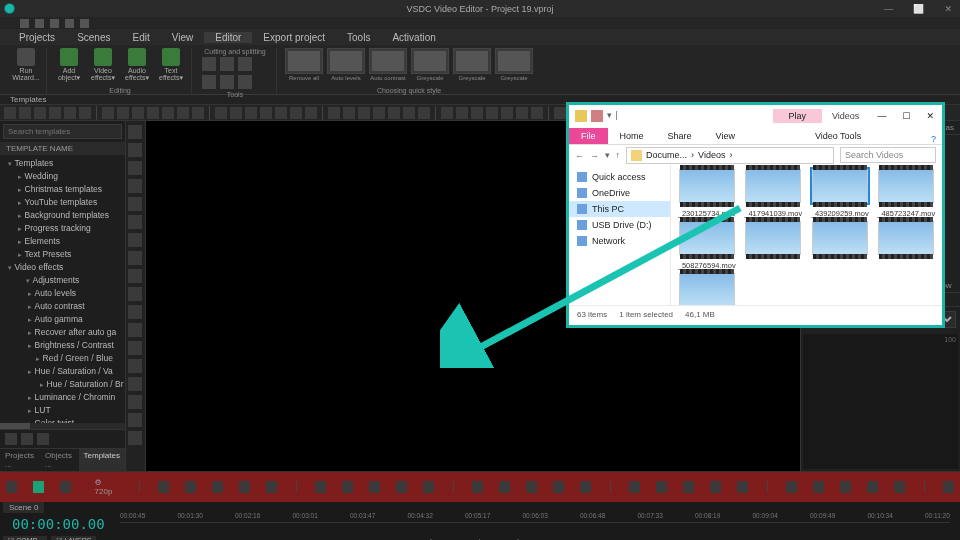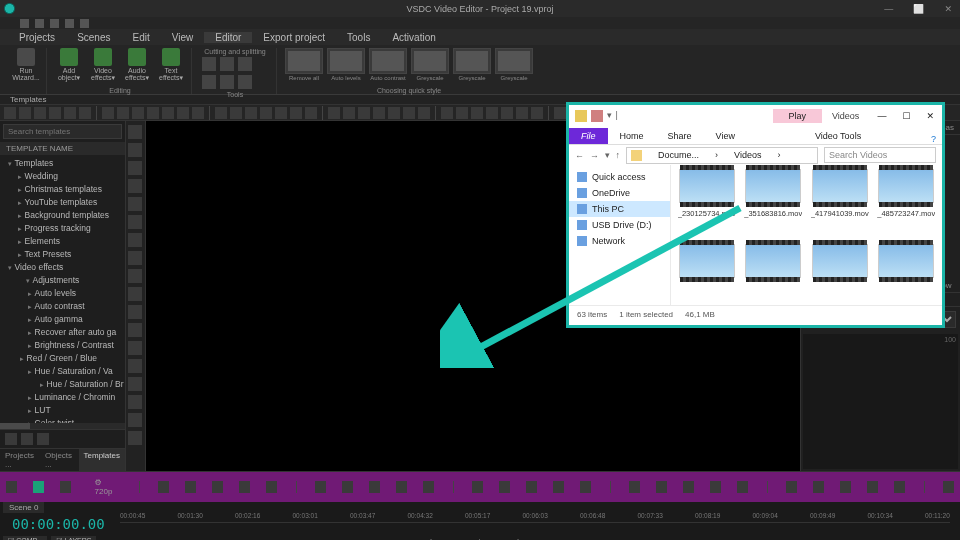--- a/index.html
+++ b/index.html
@@ -71,21 +71,21 @@
 .panel-r { width: 160px; background: #202020; border-left: 1px solid #333; display: flex; flex-direction: column; font-size: 8px; }
 .panel-r .ptab { display: flex; border-bottom: 1px solid #333; }
 .panel-r .ptab span { padding: 2px 6px; color: #888; }
 .panel-r .ptab span.on { background: #2a2a2a; color: #ccc; }
 .panel-r .sel { margin: 4px; }
 .panel-r .sel select { width: 100%; background: #2a2a2a; border: 1px solid #3a3a3a; color: #aaa; font-size: 8px; padding: 2px; }
 .panel-r .scopes { flex: 1; background: #181818; margin: 2px; position: relative; }
 .panel-r .scopes .lbl100 { position:absolute; right:2px; top:2px; font-size:7px; color:#666; }
 
 
-.playbar { height: 18px; background: #701a75; border-top: 1px solid #333; display: flex; align-items: center; padding: 15px 6px; gap: 16px; }
+.playbar { height: 18px; background: #7f1d1d; border-top: 1px solid #333; display: flex; align-items: center; padding: 15px 6px; gap: 16px; }
 .playbar .pb { width: 14px; height: 12px; background: #3a3a3a; cursor: pointer; }
 .playbar .pb.play { background: #1aa178; }
 .playbar .res { font-size: 8px; color: #999; padding: 0 4px; margin-left: 4px; }
 .playbar .sep2 { width: 1px; height: 12px; background: #444; margin: 0 3px; }
 
 
 .timeline { height: 56px; background: #1a1a1a; position: relative; }
 .timeline .scenetab { position:absolute; left:3px; top:0; background:#2a2a2a; padding:1px 6px; font-size:8px; color:#aaa; }
 .timeline .tc { position: absolute; left: 12px; top: 14px; font-size: 14px; color: #1bb5a8; font-family: monospace; }
 .timeline .ruler { position: absolute; left: 120px; right: 10px; top: 10px; height: 11px; border-bottom: 1px solid #333; font-size: 6.5px; color: #777; display: flex; justify-content: space-between; }
@@ -97,27 +97,27 @@
 .explorer { position: absolute; left: 567px; top: 103px; width: 377px; height: 224px; background: #fff; border: 2px solid #1bb5a8; box-shadow: 0 0 0 1px #1bb5a8; font-size: 9px; color: #222; }
 .explorer .etitle { height: 22px; background: #fff; display: flex; align-items: center; }
 .explorer .etitle .qat { display: flex; gap: 4px; padding: 0 6px; }
 .explorer .etitle .qat .qi { width: 12px; height: 12px; background: #e8c85a; }
 .explorer .etitle .vtab { background: #f8c8d8; padding: 2px 16px; font-size: 9px; }
 .explorer .etitle .tname { padding: 0 10px; color: #444; }
 .explorer .etitle .esys { margin-left: auto; display: flex; }
 .explorer .etitle .esys span { padding: 2px 8px; cursor: pointer; }
 .explorer .etabs { height: 18px; display: flex; align-items: flex-end; border-bottom: 1px solid #ddd; }
 .explorer .etabs .et { padding: 3px 12px; font-size: 9px; }
-.explorer .etabs .et.file { background: #6d28d9; color: #fff; font-style: italic; }
+.explorer .etabs .et.file { background: #ec4899; color: #fff; }
 .explorer .etabs .vt { margin-left: 60px; padding: 3px 8px; }
 .explorer .enav { height: 20px; display: flex; align-items: center; padding: 2px 6px; gap: 6px; }
 .explorer .enav .ar { color: #666; cursor: pointer; }
-.explorer .enav .addr { flex: 1; border: 1px solid #ccc; padding: 2px 4px; display: flex; align-items: center; gap: 16px; }
+.explorer .enav .addr { flex: 1; border: 1px solid #ccc; padding: 2px 4px; display: flex; align-items: center; gap: 4px; }
 .explorer .enav .addr .fi { width: 11px; height: 11px; background: #f3d27a; }
-.explorer .enav .sbox { width: 112px; border: 1px solid #ccc; padding: 2px 4px; color: #888; }
+.explorer .enav .sbox { width: 96px; border: 1px solid #ccc; padding: 2px 4px; color: #888; }
 .explorer .ebody { display: flex; height: 140px; }
 .explorer .enavpane { width: 102px; border-right: 1px solid #eaeaea; padding: 4px 0; }
 .explorer .enavpane .np { display: flex; align-items: center; gap: 5px; padding: 3px 8px; font-size: 9px; cursor: pointer; }
 .explorer .enavpane .np.sel { background: #cde8ff; }
 .explorer .enavpane .np .npi { width: 10px; height: 10px; background: #6aa0e0; }
 .explorer .egrid { flex: 1; padding: 4px; display: grid; grid-template-columns: repeat(4, 1fr); gap: 3px; overflow: hidden; }
 .explorer .fitem { display: flex; flex-direction: column; align-items: center; cursor: pointer; }
 .explorer .fitem .th { width: 56px; height: 34px; background: linear-gradient(#87bce8,#bcdff5); border: 1px solid #ccc; position: relative; }
 .explorer .fitem .th::before, .explorer .fitem .th::after { content:""; position:absolute; left:0; right:0; height:5px; background: repeating-linear-gradient(90deg,#222 0 3px,#444 3px 6px); }
 .explorer .fitem .th::before { top: -5px; }
@@ -305,21 +305,21 @@
         <div class="node child" style="padding-left: 18px;">Progress tracking</div>
         <div class="node child" style="padding-left: 18px;">Elements</div>
         <div class="node child" style="padding-left: 18px;">Text Presets</div>
         <div class="node open" style="padding-left: 8px;">Video effects</div>
         <div class="node open child" style="padding-left: 18px; margin-left: 8px;">Adjustments</div>
         <div class="node child" style="padding-left: 28px;">Auto levels</div>
         <div class="node child" style="padding-left: 28px;">Auto contrast</div>
         <div class="node child" style="padding-left: 28px;">Auto gamma</div>
         <div class="node child" style="padding-left: 28px;">Recover after auto ga</div>
         <div class="node child" style="padding-left: 28px;">Brightness / Contrast</div>
-        <div class="node child" style="padding-left: 20px;">Red / Green / Blue</div>
+        <div class="node child" style="padding-left: 36px;">Red / Green / Blue</div>
         <div class="node child" style="padding-left: 28px;">Hue / Saturation / Va</div>
         <div class="node child" style="padding-left: 40px;">Hue / Saturation / Br</div>
         <div class="node child" style="padding-left: 28px;">Luminance / Chromin</div>
         <div class="node child" style="padding-left: 28px;">LUT</div>
         <div class="node child" style="padding-left: 28px;">Color twist</div>
       </div>
     <div class="scroll">
         <div class="thumb"></div>
       </div>
     <div class="btm-icons">
@@ -517,29 +517,33 @@
           <span>Network</span>
         </div>
       </div>
     <div class="egrid" id="egrid">
         <div class="fitem">
           <div class="th"></div>
           <div class="fn">_230125734.mov</div>
         </div>
         <div class="fitem">
           <div class="th"></div>
-          <div class="fn">_351683816.mov</div>
-        </div>
-        <div class="fitem">
-          <div class="th"></div>
           <div class="fn">_417941039.mov</div>
         </div>
+        <div class="fitem sel">
+          <div class="th"></div>
+          <div class="fn">_439209259.mov</div>
+        </div>
         <div class="fitem">
           <div class="th"></div>
           <div class="fn">_485723247.mov</div>
+        </div>
+        <div class="fitem">
+          <div class="th"></div>
+          <div class="fn">_508276594.mov</div>
         </div>
         <div class="fitem">
           <div class="th"></div>
         </div>
         <div class="fitem">
           <div class="th"></div>
         </div>
         <div class="fitem">
           <div class="th"></div>
         </div>

